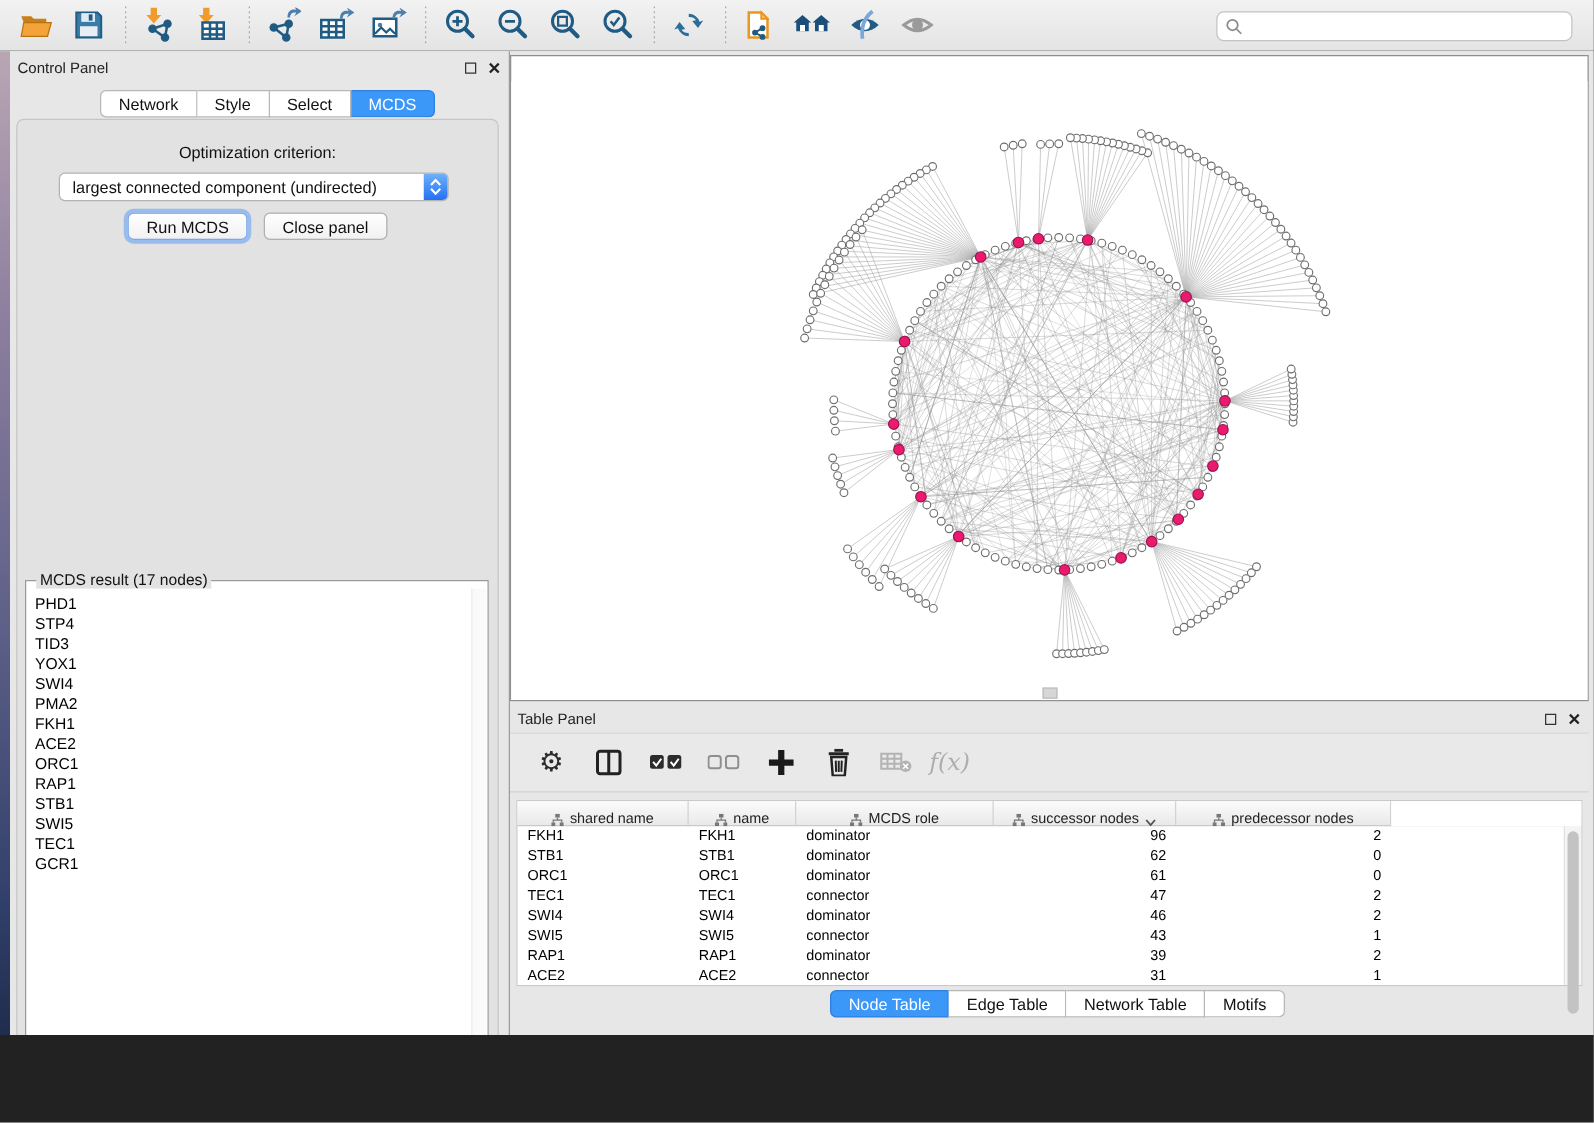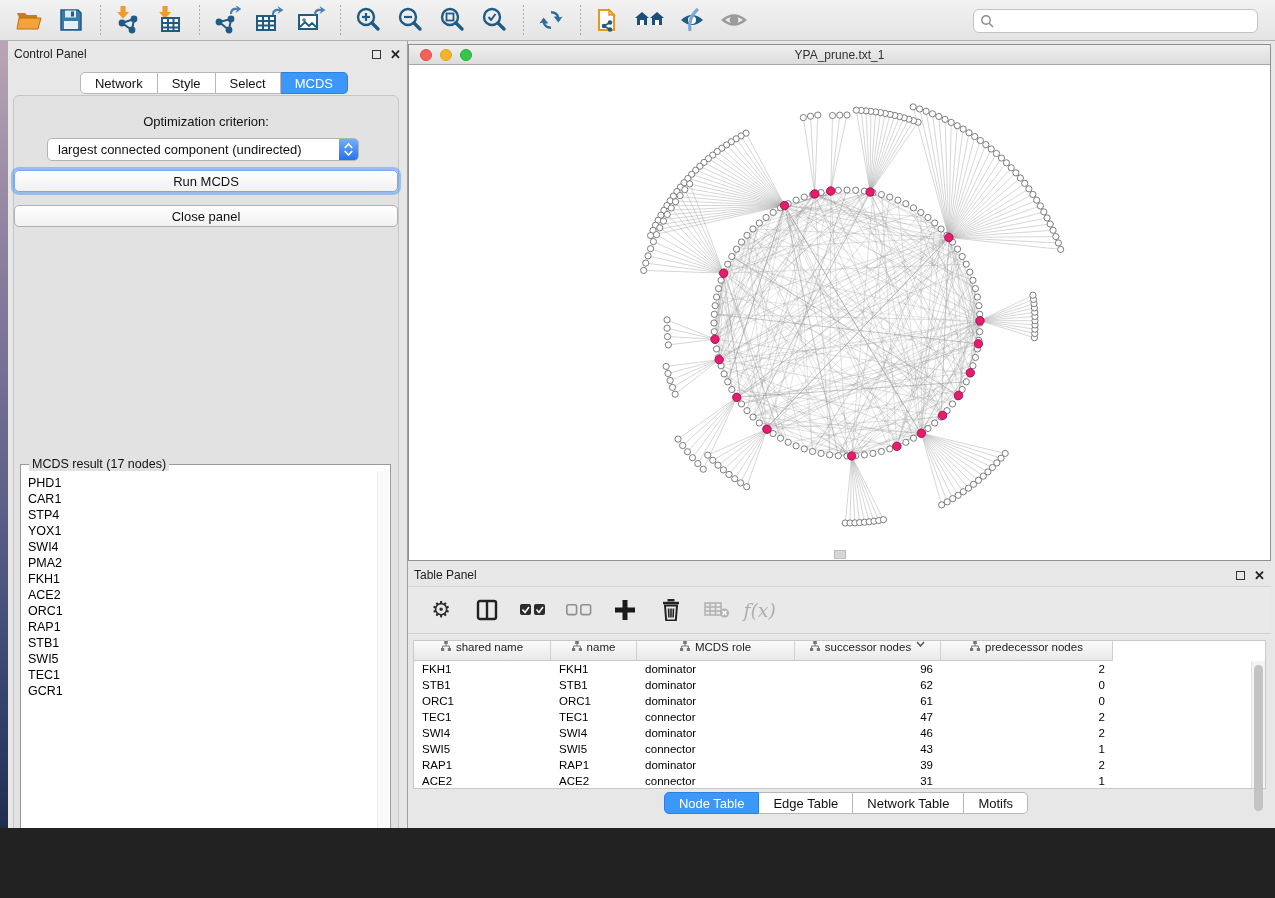--- a/index.html
+++ b/index.html
@@ -39,21 +39,21 @@
   .seg-tab:last-child{border-radius:0 5px 5px 0;}
   .seg-tab.active{background:#3b97f8;border-color:#2f7fe0;color:#fff;}
   .cp-body{position:absolute;left:5px;right:8px;top:54px;bottom:13px;background:#e2e2e2;
            border:1px solid #c5c5c5;border-radius:6px;}
   .opt-label{position:absolute;top:18px;left:0;right:0;text-align:center;font-size:13px;color:#111;}
   .dropdown{position:absolute;top:42px;left:33px;width:312px;height:23px;background:#fff;
             border:1px solid #b3b3b3;border-radius:5px;display:flex;align-items:center;font-size:13px;color:#111;}
   .dropdown .dd-text{flex:1;padding-left:10px;white-space:nowrap;}
   .dd-stepper{width:19px;height:21px;border-radius:0 4px 4px 0;background:linear-gradient(#6db1fa,#2471f2);
               display:flex;flex-direction:column;align-items:center;justify-content:center;gap:1px;}
-  .btn-row{position:absolute;top:74px;left:0;right:0;display:flex;justify-content:center;gap:13px;flex-direction:column;}
+  .btn-row{position:absolute;top:74px;left:0;right:0;display:flex;justify-content:center;gap:13px;}
   .mac-btn{height:22px;padding:0 14px;font-size:13px;color:#111;background:linear-gradient(#ffffff,#f1f1f1);
            border:1px solid #b0b0b0;border-radius:5px;font-family:"Liberation Sans",sans-serif;}
   .mac-btn.default{box-shadow:0 0 0 3px rgba(77,152,247,.5);border-color:#7ba7ef;}
   .fieldset{position:absolute;left:6px;width:371px;top:368px;bottom:6px;border:1px solid #9a9a9a;background:#fff;}
   .fs-legend{position:absolute;top:-8px;left:8px;background:#e2e2e2;padding:0 3px;font-size:12.5px;color:#111;}
   .mcds-list{position:absolute;left:1px;right:13px;top:6px;bottom:1px;background:#fff;overflow:hidden;
              font-size:12.5px;line-height:16px;color:#000;padding:4px 0 0 6px;}
   .mcds-item{height:16px;}
   .list-track{position:absolute;top:6px;bottom:1px;right:1px;width:12px;background:#fafafa;border-left:1px solid #ececec;}
   
@@ -73,21 +73,21 @@
   .tpanel{position:absolute;left:0;top:521px;right:4px;bottom:0;background:#e7e7e7;}
   .tp-toolbar{position:absolute;left:0;right:0;top:24px;height:48px;background:#e9e9e9;
               border-top:1px solid #d6d6d6;border-bottom:1px solid #cfcfcf;display:flex;align-items:center;padding-left:20px;gap:20px;}
   .tp-ico{width:26px;height:26px;display:flex;align-items:center;justify-content:center;color:#2c2c2c;}
   .tp-ico.disabled{color:#b0b0b0;justify-content:flex-end;}
   .gear-glyph{font-size:22px;line-height:22px;}
   .fx-glyph{font-family:"DejaVu Serif",serif;font-style:italic;font-size:19px;color:#aeaeae;}
   .tbl-region{position:absolute;left:5px;right:5px;top:78px;bottom:69px;background:#fff;border:1px solid #c9c9c9;}
   .tbl-header{position:absolute;left:0;right:0;top:0;height:20px;display:flex;
               background:linear-gradient(#fbfbfb,#e9e9e9);border-bottom:1px solid #c9c9c9;}
-  .th-cell{height:20px;border-right:1px solid #d2d2d2;display:flex;align-items:flex-start;justify-content:center;
+  .th-cell{height:20px;border-right:1px solid #d2d2d2;display:flex;align-items:flex-end;justify-content:center;
            gap:5px;font-size:11.5px;color:#222;position:relative;flex:0 0 auto;}
   .th-filler{flex:1;border-right:none;background:#fff;}
   .tbl-rows{position:absolute;left:0;right:14px;top:20px;bottom:0;overflow:hidden;}
   .tbl-row{display:flex;height:16px;align-items:center;}
   .td-cell{font-size:11.5px;color:#000;padding:0 8px;white-space:nowrap;flex:0 0 auto;}
   .td-cell.num{text-align:right;}
   .vscroll{position:absolute;right:0;top:20px;bottom:0;width:14px;background:#f4f4f4;border-left:1px solid #e2e2e2;}
   .vthumb{position:absolute;left:2px;width:9px;border-radius:5px;background:#c3c3c3;}
   .tp-tabs{bottom:44px;}
   
@@ -288,48 +288,42 @@
         </span>
       </div>
       <div class="btn-row">
         <button class="mac-btn default">Run MCDS</button>
         <button class="mac-btn">Close panel</button>
       </div>
       <div class="fieldset">
         <span class="fs-legend">MCDS result (17 nodes)</span>
         <div class="mcds-list" id="mcds-list">
             <div class="mcds-item">PHD1</div>
-            <div class="mcds-item">CAR1</div>
             <div class="mcds-item">STP4</div>
+            <div class="mcds-item">TID3</div>
             <div class="mcds-item">YOX1</div>
             <div class="mcds-item">SWI4</div>
             <div class="mcds-item">PMA2</div>
             <div class="mcds-item">FKH1</div>
             <div class="mcds-item">ACE2</div>
             <div class="mcds-item">ORC1</div>
             <div class="mcds-item">RAP1</div>
             <div class="mcds-item">STB1</div>
             <div class="mcds-item">SWI5</div>
             <div class="mcds-item">TEC1</div>
             <div class="mcds-item">GCR1</div>
           </div>
         <div class="list-track"></div>
       </div>
     </div>
   </div>
 
   <div class="rightside">
 
     <div class="netwin">
-      <div class="net-titlebar">
-        <span class="tl red"></span>
-        <span class="tl yellow"></span>
-        <span class="tl green"></span>
-        <span class="net-title">YPA_prune.txt_1</span>
-      </div>
       <div class="net-canvas">
         <svg id="graph-svg" width="861" height="495" viewBox="0 0 861 495">
             <line x1="314.6845473426173" y1="208.17732307568366" x2="305.28476320926575" y2="266.698616187609" stroke="#909090" stroke-width="0.6" opacity="0.45"></line>
             <line x1="314.6845473426173" y1="208.17732307568366" x2="306.13783343728323" y2="275.3599835652668" stroke="#909090" stroke-width="0.6" opacity="0.45"></line>
             <line x1="314.6845473426173" y1="208.17732307568366" x2="332.4840057412657" y2="338.96527005815983" stroke="#909090" stroke-width="0.6" opacity="0.45"></line>
             <line x1="314.6845473426173" y1="208.17732307568366" x2="322.8186212966697" y2="324.5" stroke="#909090" stroke-width="0.6" opacity="0.45"></line>
             <line x1="314.6845473426173" y1="208.17732307568366" x2="511.89084099160704" y2="368.5854584362385" stroke="#909090" stroke-width="0.6" opacity="0.45"></line>
             <line x1="314.6845473426173" y1="208.17732307568366" x2="307.55555770637034" y2="283.94701282814503" stroke="#909090" stroke-width="0.6" opacity="0.45"></line>
             <line x1="314.6845473426173" y1="208.17732307568366" x2="557.2840746238476" y2="199.17560420087284" stroke="#909090" stroke-width="0.6" opacity="0.45"></line>
             <line x1="314.6845473426173" y1="208.17732307568366" x2="306.13783343728323" y2="275.3599835652668" stroke="#909090" stroke-width="0.6" opacity="0.45"></line>

